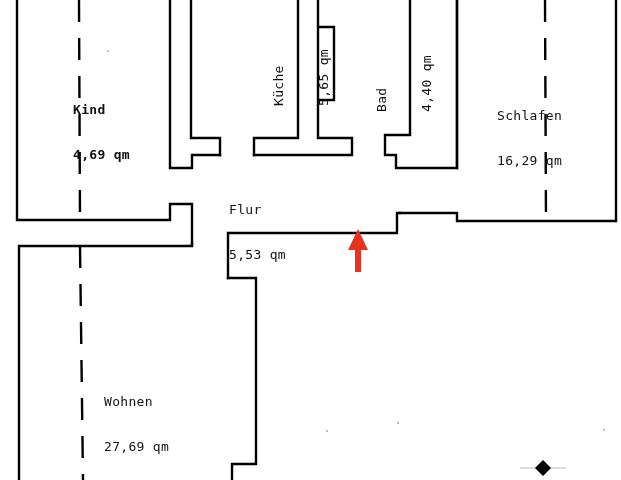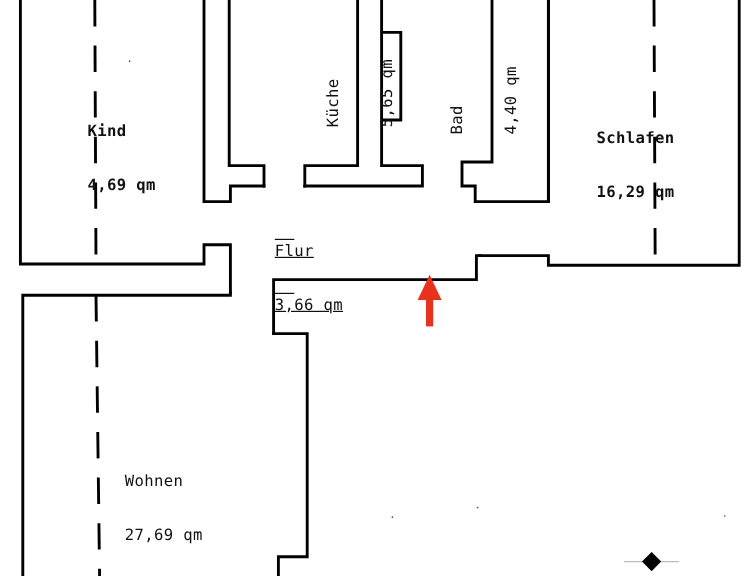--- a/index.html
+++ b/index.html
@@ -73,26 +73,26 @@
 <div class="lbl rot" style="left:241px;top:106px;">
   <div>Küche</div>
   <div>5,65 qm</div>
 </div>
 
 <div class="lbl rot" style="left:344px;top:112px;">
   <div>Bad</div>
   <div>4,40 qm</div>
 </div>
 
-<div class="lbl" style="left:497px;top:78px;font-weight:bold;">
+<div class="lbl" style="left:497px;top:78px;">
   <div>Schlafen</div>
   <div>16,29 qm</div>
 </div>
 
-<div class="lbl" style="left:229px;top:172px;text-decoration:underline;">
+<div class="lbl" style="left:229px;top:172px;">
   <div>Flur</div>
-  <div>3,66 qm</div>
+  <div>5,53 qm</div>
 </div>
 
 <div class="lbl" style="left:104px;top:364px;">
   <div>Wohnen</div>
   <div>27,69 qm</div>
 </div>
 
 </body></html>

